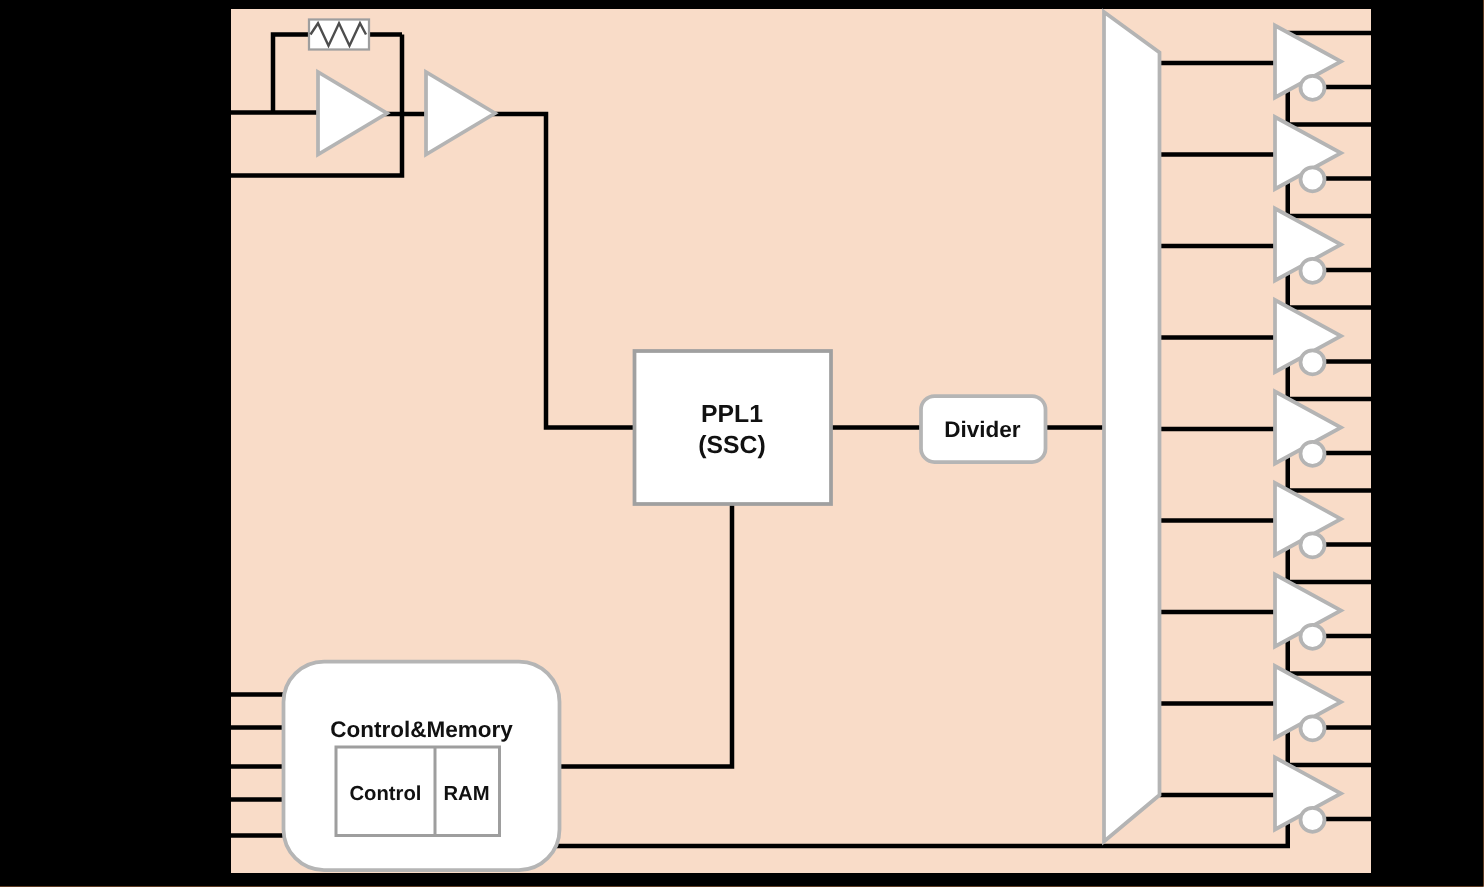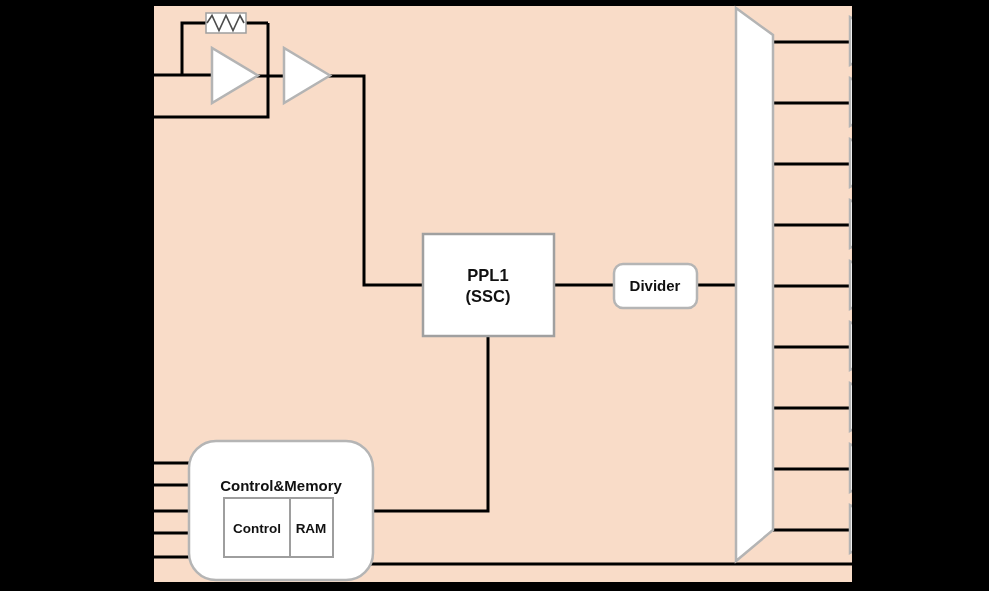--- a/index.html
+++ b/index.html
@@ -1,16 +1,16 @@
 <!DOCTYPE html>
 <html><head>
 <meta charset="utf-8">
 <style>
   html,body{margin:0;padding:0;background:#000;}
-  #stage{position:relative;width:852px;height:591px;background:#f97316;overflow:hidden;}
+  #stage{position:relative;width:989px;height:591px;background:#f97316;overflow:hidden;}
   svg{display:block;}
   text{font-family:"Liberation Sans","DejaVu Sans",sans-serif;font-weight:bold;fill:#111;}
   .wire{stroke:#000;stroke-width:3;fill:none;}
   .comp{fill:#fff;stroke:#b4b4b4;stroke-width:2.5;}
   .box{fill:#fff;stroke:#a0a0a0;stroke-width:2.5;}
   .rbox{fill:#fff;stroke:#b5b5b5;stroke-width:2.5;}
   .pin{fill:#000;}
 </style>
 </head>
 <body>

